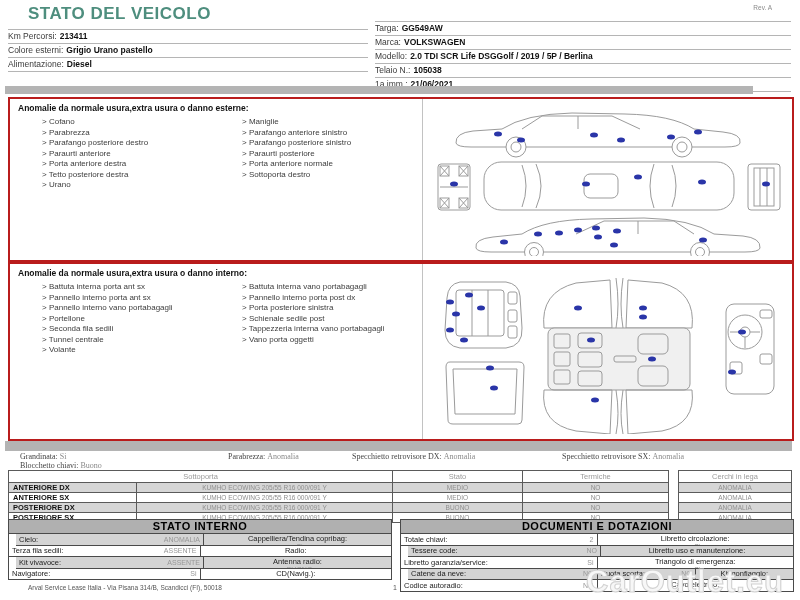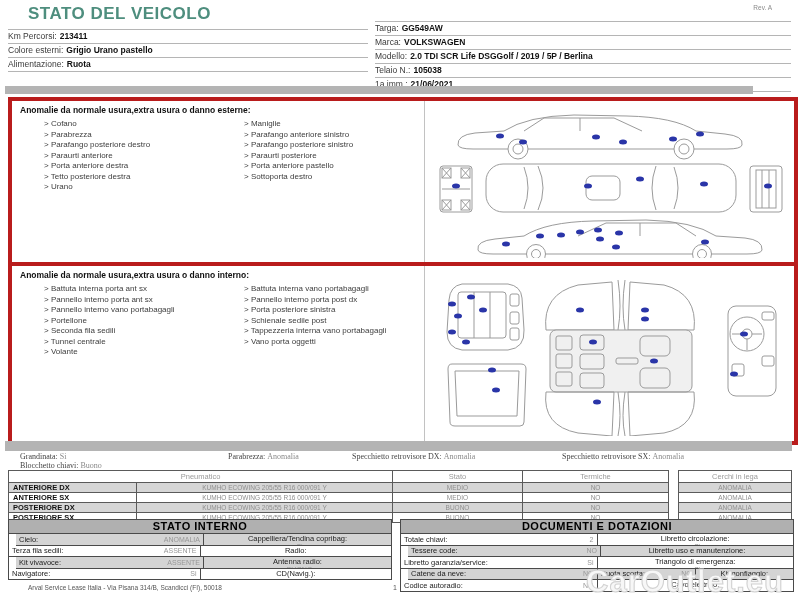--- a/index.html
+++ b/index.html
@@ -18,21 +18,21 @@
   .info-lbl{color:#3a3a3a;}
   .info-val{font-weight:bold;color:#111;margin-left:3px;}
   .info-left{left:8px;top:29px;width:360px;}
   .info-right{left:375px;top:21px;width:416px;}
 
   .graybar{position:absolute;background:#b4b4b4;}
   .bar1{left:5px;top:86px;width:748px;height:8px;}
   .bar2{left:5px;top:441px;width:787px;height:10px;}
 
   
-  .abox{position:absolute;left:8px;width:782px;border:4px solid #b91c1c;background:#fff;}
+  .abox{position:absolute;left:8px;width:782px;border:2px solid #b91c1c;background:#fff;}
   .abox1{top:97px;height:161px;}
   .abox2{top:262px;height:175px;}
   .abox-title{position:absolute;left:8px;top:4px;font-size:8.5px;font-weight:bold;color:#111;}
   .abox-cols{position:absolute;left:10px;top:18px;width:400px;display:flex;}
   .acol{width:196px;font-size:8px;line-height:10.5px;color:#3d3d3d;margin-left:22px;}
   .aitem::before{content:"> ";}
   .diagram-pane{position:absolute;left:412px;top:0;bottom:0;right:0;
                 border-left:1px solid #c2c2c2;display:flex;align-items:center;justify-content:center;}
   .diagram-pane svg{display:block;}
 
@@ -77,21 +77,21 @@
 <body>
 
 <div class="page">
 
   <div class="rev">Rev. A</div>
   <div class="title">STATO DEL VEICOLO</div>
 
   <div class="info-table info-left">
     <div class="info-row"><span class="info-lbl">Km Percorsi:</span><span class="info-val">213411</span></div>
     <div class="info-row"><span class="info-lbl">Colore esterni:</span><span class="info-val">Grigio Urano pastello</span></div>
-    <div class="info-row"><span class="info-lbl">Alimentazione:</span><span class="info-val">Ruota</span></div>
+    <div class="info-row"><span class="info-lbl">Alimentazione:</span><span class="info-val">Diesel</span></div>
   </div>
 
   <div class="info-table info-right">
     <div class="info-row"><span class="info-lbl">Targa:</span><span class="info-val">GG549AW</span></div>
     <div class="info-row"><span class="info-lbl">Marca:</span><span class="info-val">VOLKSWAGEN</span></div>
     <div class="info-row"><span class="info-lbl">Modello:</span><span class="info-val">2.0 TDI SCR Life DSGGolf / 2019 / 5P / Berlina</span></div>
     <div class="info-row"><span class="info-lbl">Telaio N.:</span><span class="info-val">105038</span></div>
     <div class="info-row"><span class="info-lbl">1a imm.:</span><span class="info-val">21/06/2021</span></div>
   </div>
 
@@ -107,21 +107,21 @@
         <div class="aitem">Paraurti anteriore</div>
         <div class="aitem">Porta anteriore destra</div>
         <div class="aitem">Tetto posteriore destra</div>
         <div class="aitem">Urano</div>
       </div>
       <div class="acol">
         <div class="aitem">Maniglie</div>
         <div class="aitem">Parafango anteriore sinistro</div>
         <div class="aitem">Parafango posteriore sinistro</div>
         <div class="aitem">Paraurti posteriore</div>
-        <div class="aitem">Porta anteriore pastello</div>
+        <div class="aitem">Porta anteriore normale</div>
         <div class="aitem">Sottoporta destro</div>
       </div>
     </div>
     <div class="diagram-pane">
       <svg width="364" height="152" viewBox="0 0 364 152">
         <g stroke="#9b9b9b" fill="none" stroke-width="1">
 
           <path d="M30,39 Q29,29 47,27 L76,25 Q99,10 146,9 L199,10 Q246,11 268,25 L297,28 Q316,30 314,39 Q313,43 299,43 L45,43 Q31,43 30,39 Z"></path>
           <path d="M96,25 L116,12 L186,12 L214,25"></path>
           <line x1="152" y1="12" x2="152" y2="25"></line>
@@ -284,21 +284,21 @@
 
   <table class="tyres">
     <colgroup>
         <col style="width:128px">
         <col style="width:256px">
         <col style="width:130px">
         <col style="width:146px">
       </colgroup>
     <tbody>
         <tr>
-      <th colspan="2">Pneumatico</th>
+      <th colspan="2">Sottoporta</th>
       <th>Stato</th>
       <th>Termiche</th>
     </tr>
     <tr class="gray">
           <td class="pos">ANTERIORE DX</td>
           <td>KUMHO ECOWING 205/55 R16 000/091 Y</td>
           <td>MEDIO</td>
           <td>NO</td>
         </tr>
     <tr>

